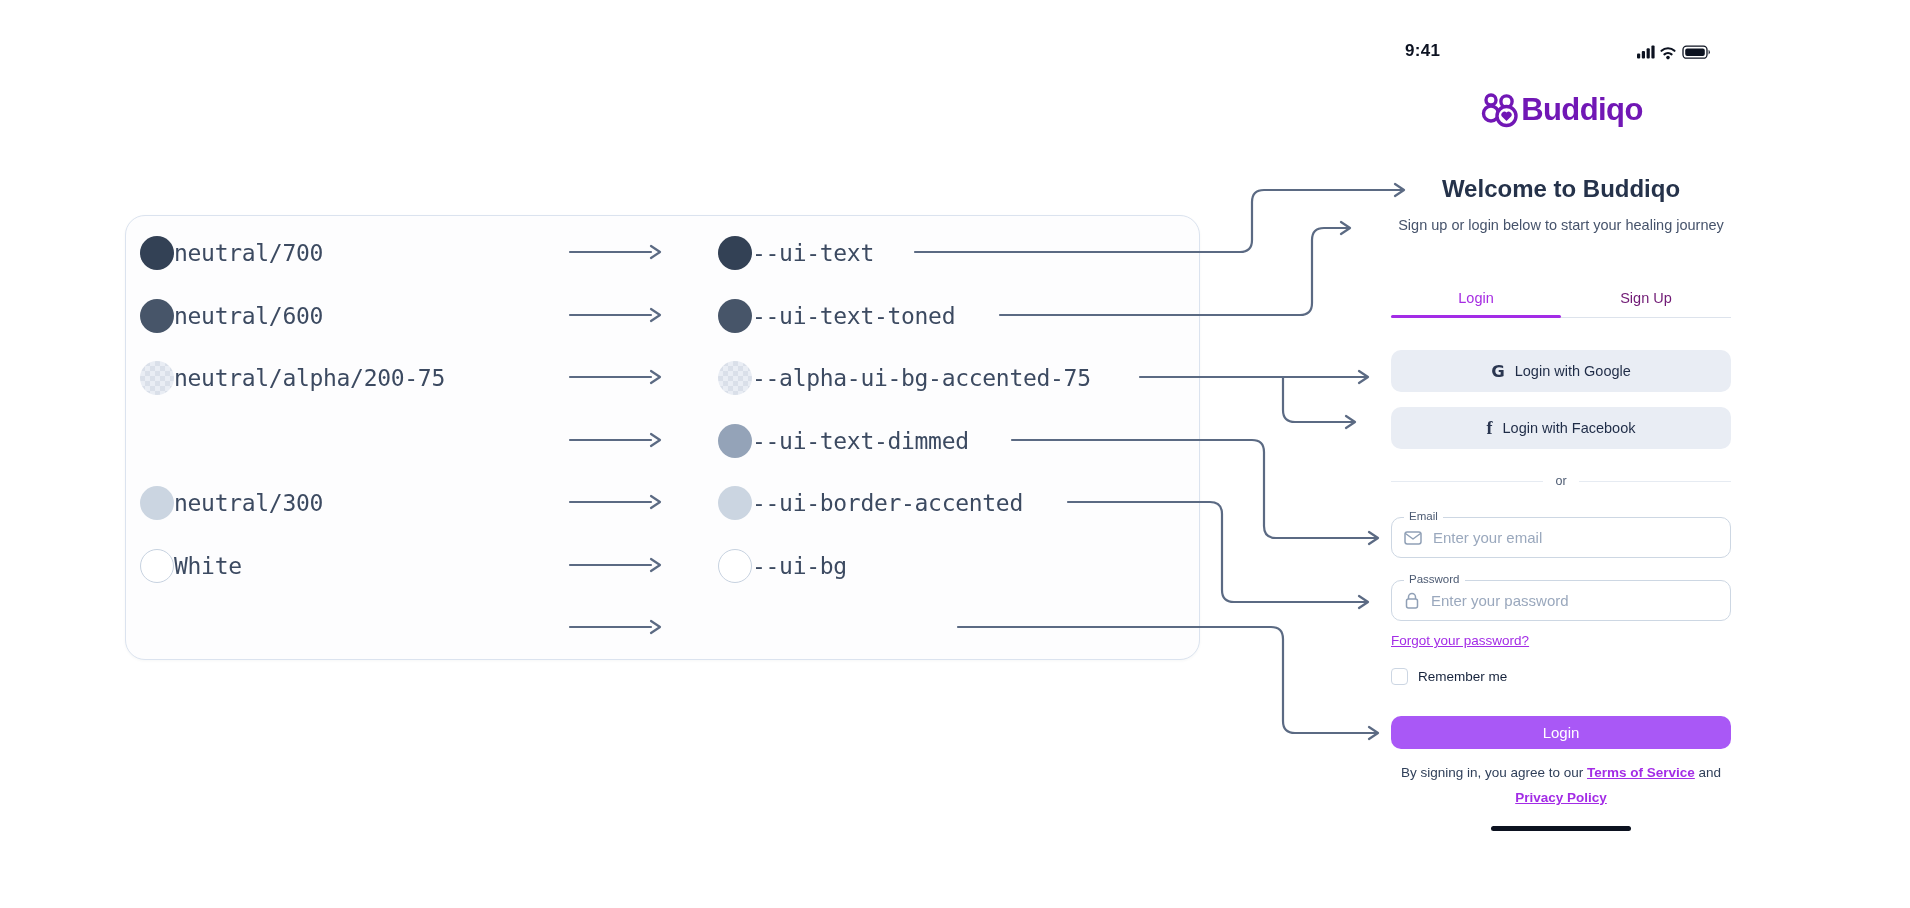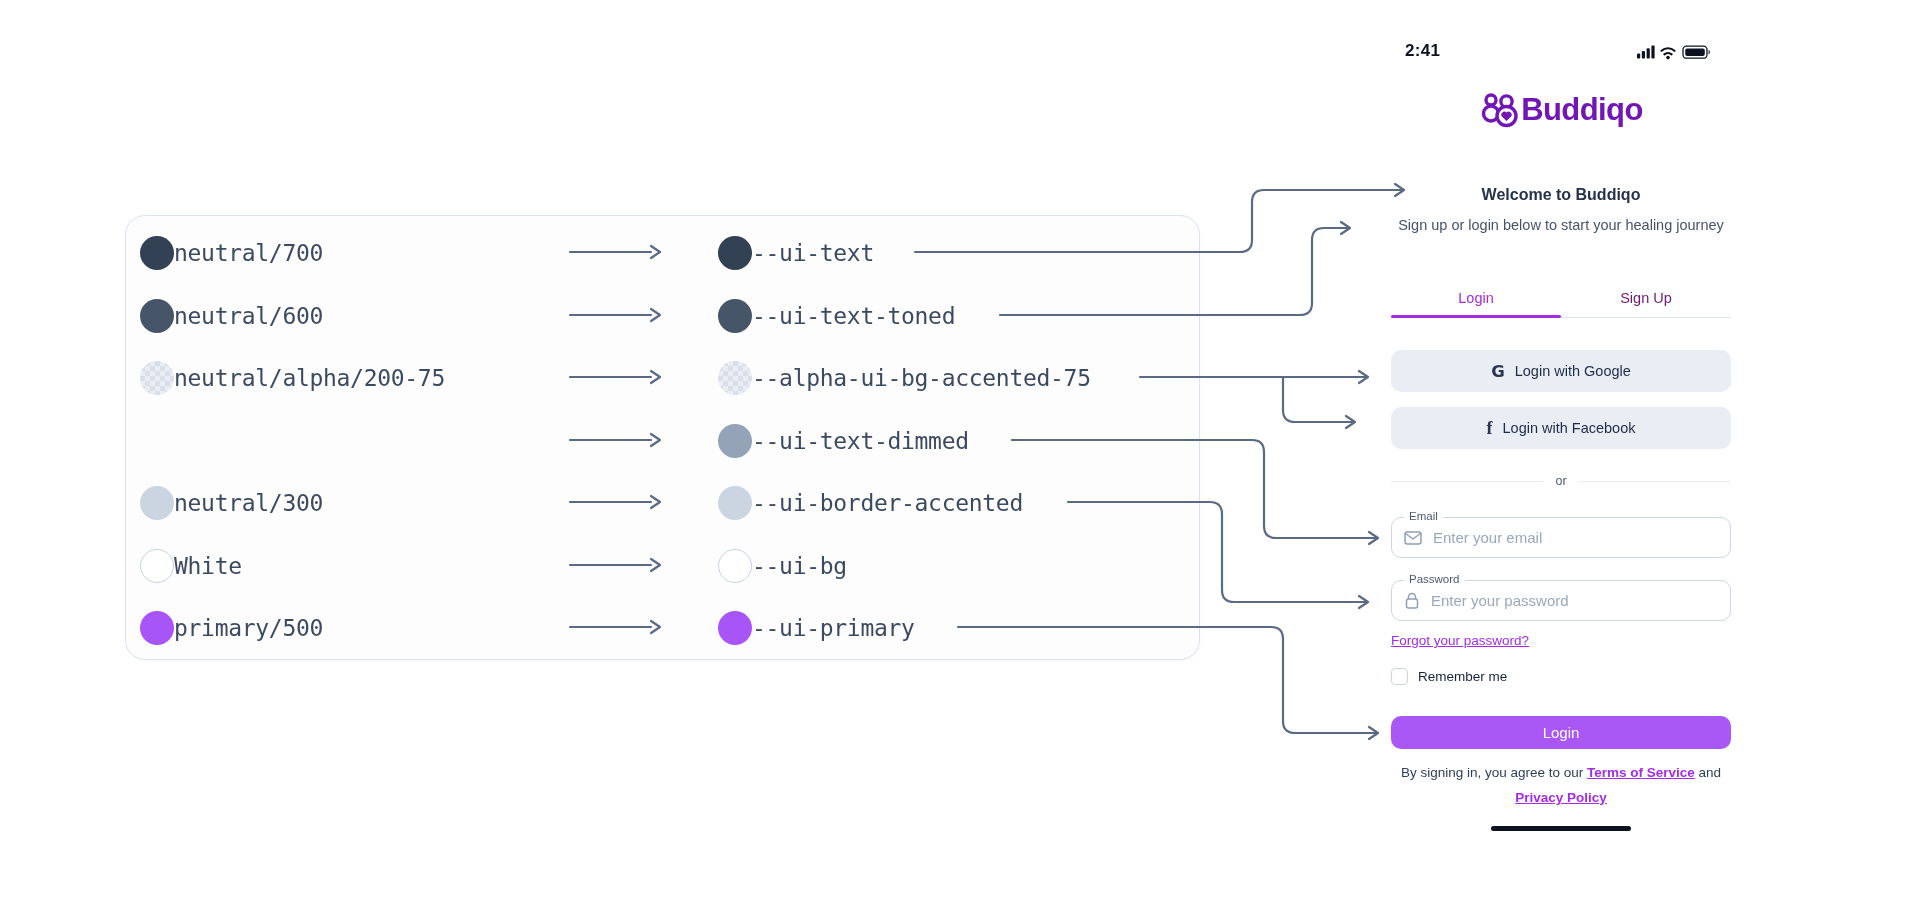--- a/index.html
+++ b/index.html
@@ -24,21 +24,21 @@
   
   #wires{position:absolute;left:0;top:0;z-index:6;pointer-events:none;}
 
   
   .phone{position:absolute;left:1385px;top:0;width:352px;height:908px;z-index:3;}
   .phone .abs{position:absolute;}
   .time{left:20px;top:41px;font-size:17px;font-weight:700;color:#0d1322;letter-spacing:.3px;}
   .sicons{right:26px;top:44px;}
   .logo{top:92px;left:0;width:100%;display:flex;justify-content:center;align-items:center;}
   .logo-text{font-size:31px;font-weight:800;color:#7117b5;letter-spacing:-0.6px;}
-  .w-title{top:186px;left:0;width:100%;text-align:center;font-size:16px;font-weight:700;color:#25324a;}
+  .w-title{top:175px;left:0;width:100%;text-align:center;font-size:24px;font-weight:700;color:#25324a;}
   .w-sub{top:214px;left:3px;right:3px;text-align:center;font-size:14.5px;line-height:22px;color:#46536b;}
   .tabs{top:290px;left:6px;right:6px;display:flex;}
   .tab{flex:1;text-align:center;font-size:14.5px;font-weight:500;cursor:pointer;}
   .tab.active{color:#a62ce2;}
   .tab.idle{color:#701a75;}
   .tabline-base{top:317px;left:6px;right:6px;height:1px;background:#dde3ec;}
   .tabline-active{top:315px;left:6px;width:170px;height:3px;background:#a32ce6;border-radius:2px;}
   .btn-social{left:6px;right:6px;height:42px;border-radius:10px;background:#e9edf4;border:none;
               display:flex;align-items:center;justify-content:center;gap:10px;
               font-size:14.5px;font-weight:500;color:#1f2c47;cursor:pointer;
@@ -86,24 +86,20 @@
     <span class="tlabel">neutral/alpha/200-75</span>
   </div>
   <div class="trow l" style="top:485px">
     <span class="swatch" style="background-color: rgb(203, 213, 225);"></span>
     <span class="tlabel">neutral/300</span>
   </div>
   <div class="trow l" style="top:548px">
     <span class="swatch ring" style="background-color: rgb(255, 255, 255);"></span>
     <span class="tlabel">White</span>
   </div>
-  <div class="trow l" style="top:610px">
-    <span class="swatch" style="background-color: rgb(168, 85, 247);"></span>
-    <span class="tlabel">primary/500</span>
-  </div>
 
   <div class="trow r" style="top:235px">
     <span class="swatch" style="background-color: rgb(51, 65, 85);"></span>
     <span class="tlabel">--ui-text</span>
   </div>
   <div class="trow r" style="top:298px">
     <span class="swatch" style="background-color: rgb(71, 85, 105);"></span>
     <span class="tlabel">--ui-text-toned</span>
   </div>
   <div class="trow r" style="top:360px">
@@ -114,24 +110,20 @@
     <span class="swatch" style="background-color: rgb(203, 213, 225);"></span>
     <span class="tlabel">--ui-border-accented</span>
   </div>
   <div class="trow r" style="top:423px">
     <span class="swatch" style="background-color: rgb(148, 163, 184);"></span>
     <span class="tlabel">--ui-text-dimmed</span>
   </div>
   <div class="trow r" style="top:548px">
     <span class="swatch ring" style="background-color: rgb(255, 255, 255);"></span>
     <span class="tlabel">--ui-bg</span>
-  </div>
-  <div class="trow r" style="top:610px">
-    <span class="swatch" style="background-color: rgb(168, 85, 247);"></span>
-    <span class="tlabel">--ui-primary</span>
   </div>
 
   <svg id="wires" width="1910" height="908" viewBox="0 0 1910 908">
     <g fill="none" stroke="#5b6a83" stroke-width="2.2" stroke-linecap="round" stroke-linejoin="round">
 
       <path d="M570 252 H651 M651 246 L660 252 L651 258"></path>
       <path d="M570 315 H651 M651 309 L660 315 L651 321"></path>
       <path d="M570 377 H651 M651 371 L660 377 L651 383"></path>
       <path d="M570 440 H651 M651 434 L660 440 L651 446"></path>
       <path d="M570 502 H651 M651 496 L660 502 L651 508"></path>
@@ -142,21 +134,21 @@
       <path d="M1000 315 H1300 Q1312 315 1312 303 V240 Q1312 228 1324 228 H1349 M1341 222 L1350 228 L1341 234"></path>
       <path d="M1140 377 H1367 M1359 371 L1368 377 L1359 383 M1283 377 V410 Q1283 422 1295 422 H1354 M1346 416 L1355 422 L1346 428"></path>
       <path d="M1012 440 H1252 Q1264 440 1264 452 V526 Q1264 538 1276 538 H1377 M1369 532 L1378 538 L1369 544"></path>
       <path d="M1068 502 H1210 Q1222 502 1222 514 V590 Q1222 602 1234 602 H1367 M1359 596 L1368 602 L1359 608"></path>
       <path d="M958 627 H1271 Q1283 627 1283 639 V721 Q1283 733 1295 733 H1377 M1369 727 L1378 733 L1369 739"></path>
     </g>
   </svg>
 
   <div class="phone">
 
-    <div class="abs time">2:41</div>
+    <div class="abs time">9:41</div>
 
     <div class="abs sicons">
       <svg width="74" height="17" viewBox="0 0 74 17">
         <g fill="#0c1220">
           <rect x="0" y="9.5" width="3.2" height="5" rx="1"></rect>
           <rect x="4.8" y="7" width="3.2" height="7.5" rx="1"></rect>
           <rect x="9.6" y="4.2" width="3.2" height="10.3" rx="1"></rect>
           <rect x="14.4" y="1.5" width="3.2" height="13" rx="1"></rect>
         </g>
         <g stroke="#0c1220" stroke-width="2.1" fill="none" stroke-linecap="round">

